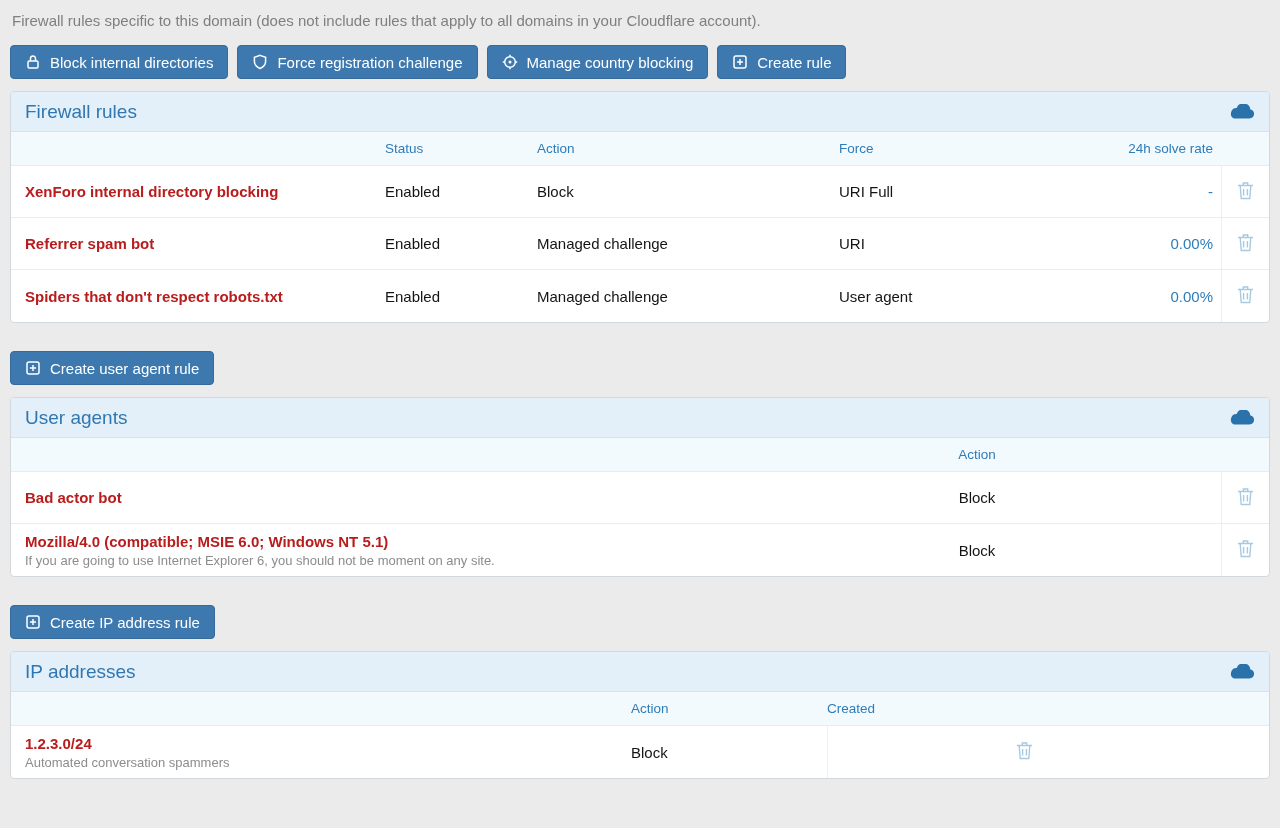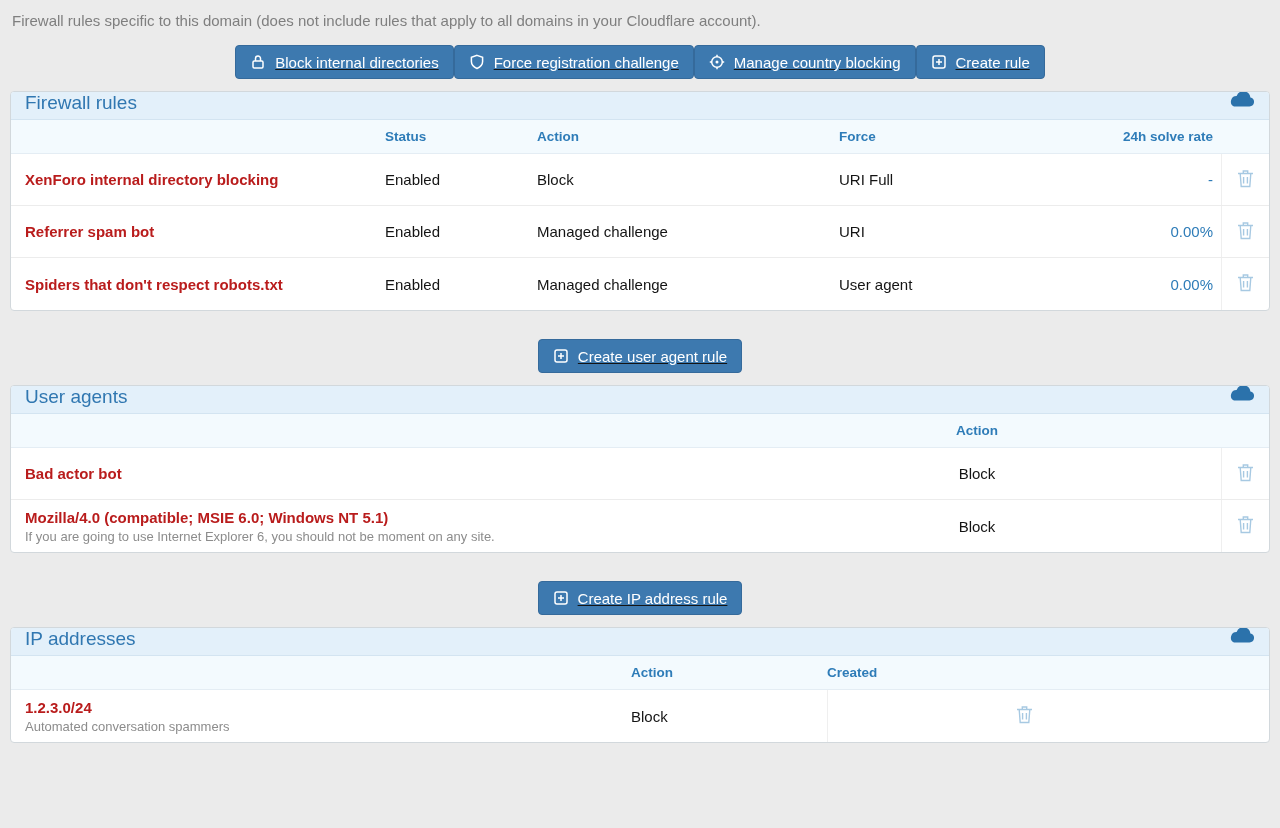--- a/index.html
+++ b/index.html
@@ -10,23 +10,23 @@
     color: #141414;
     padding: 10px;
   }
   .page-desc {
     color: #7f7f7f;
     font-size: 15px;
     padding: 2px 0 0 2px;
   }
   .actions-row {
     display: flex;
-    justify-content: center;
+    justify-content: flex-start;
+    gap: 9px;
     margin: 16px 0 12px 0;
-    text-decoration: underline;
   }
   .actions-row.mid { margin: 28px 0 12px 0; }
   .btn {
     display: inline-flex;
     align-items: center;
     gap: 9px;
     height: 34px;
     padding: 0 14px;
     background: #3d79af;
     border: 1px solid #356a9b;
@@ -41,38 +41,38 @@
   .panel {
     background: #ffffff;
     border: 1px solid #d2d8dc;
     border-radius: 4px;
     margin-bottom: 6px;
     overflow: hidden;
   }
   .panel-header {
     background: #e3f0fa;
     border-bottom: 1px solid #d3e4f1;
-    height: 28px;
+    height: 40px;
     display: flex;
-    align-items: flex-start;
+    align-items: center;
     justify-content: space-between;
     padding: 0 14px;
   }
   .panel-title {
     color: #3077b1;
     font-size: 19px;
     font-weight: 400;
   }
   .thead {
     background: #f3fafe;
     border-bottom: 1px solid #e4edf4;
     height: 34px;
     color: #2e7cb8;
     font-size: 13.5px;
-    font-weight: bold;
+    font-weight: normal;
   }
   .grid { display: grid; align-items: center; padding: 0 0 0 14px; }
   .fw-grid  { grid-template-columns: 360px 152px 302px 1fr 170px 48px; }
   .ua-grid  { grid-template-columns: 1fr 480px 48px; }
   .ip-grid  { grid-template-columns: 606px 196px 1fr 48px; }
   .trow {
     border-bottom: 1px solid #ececec;
     min-height: 52px;
     font-size: 15px;
   }

